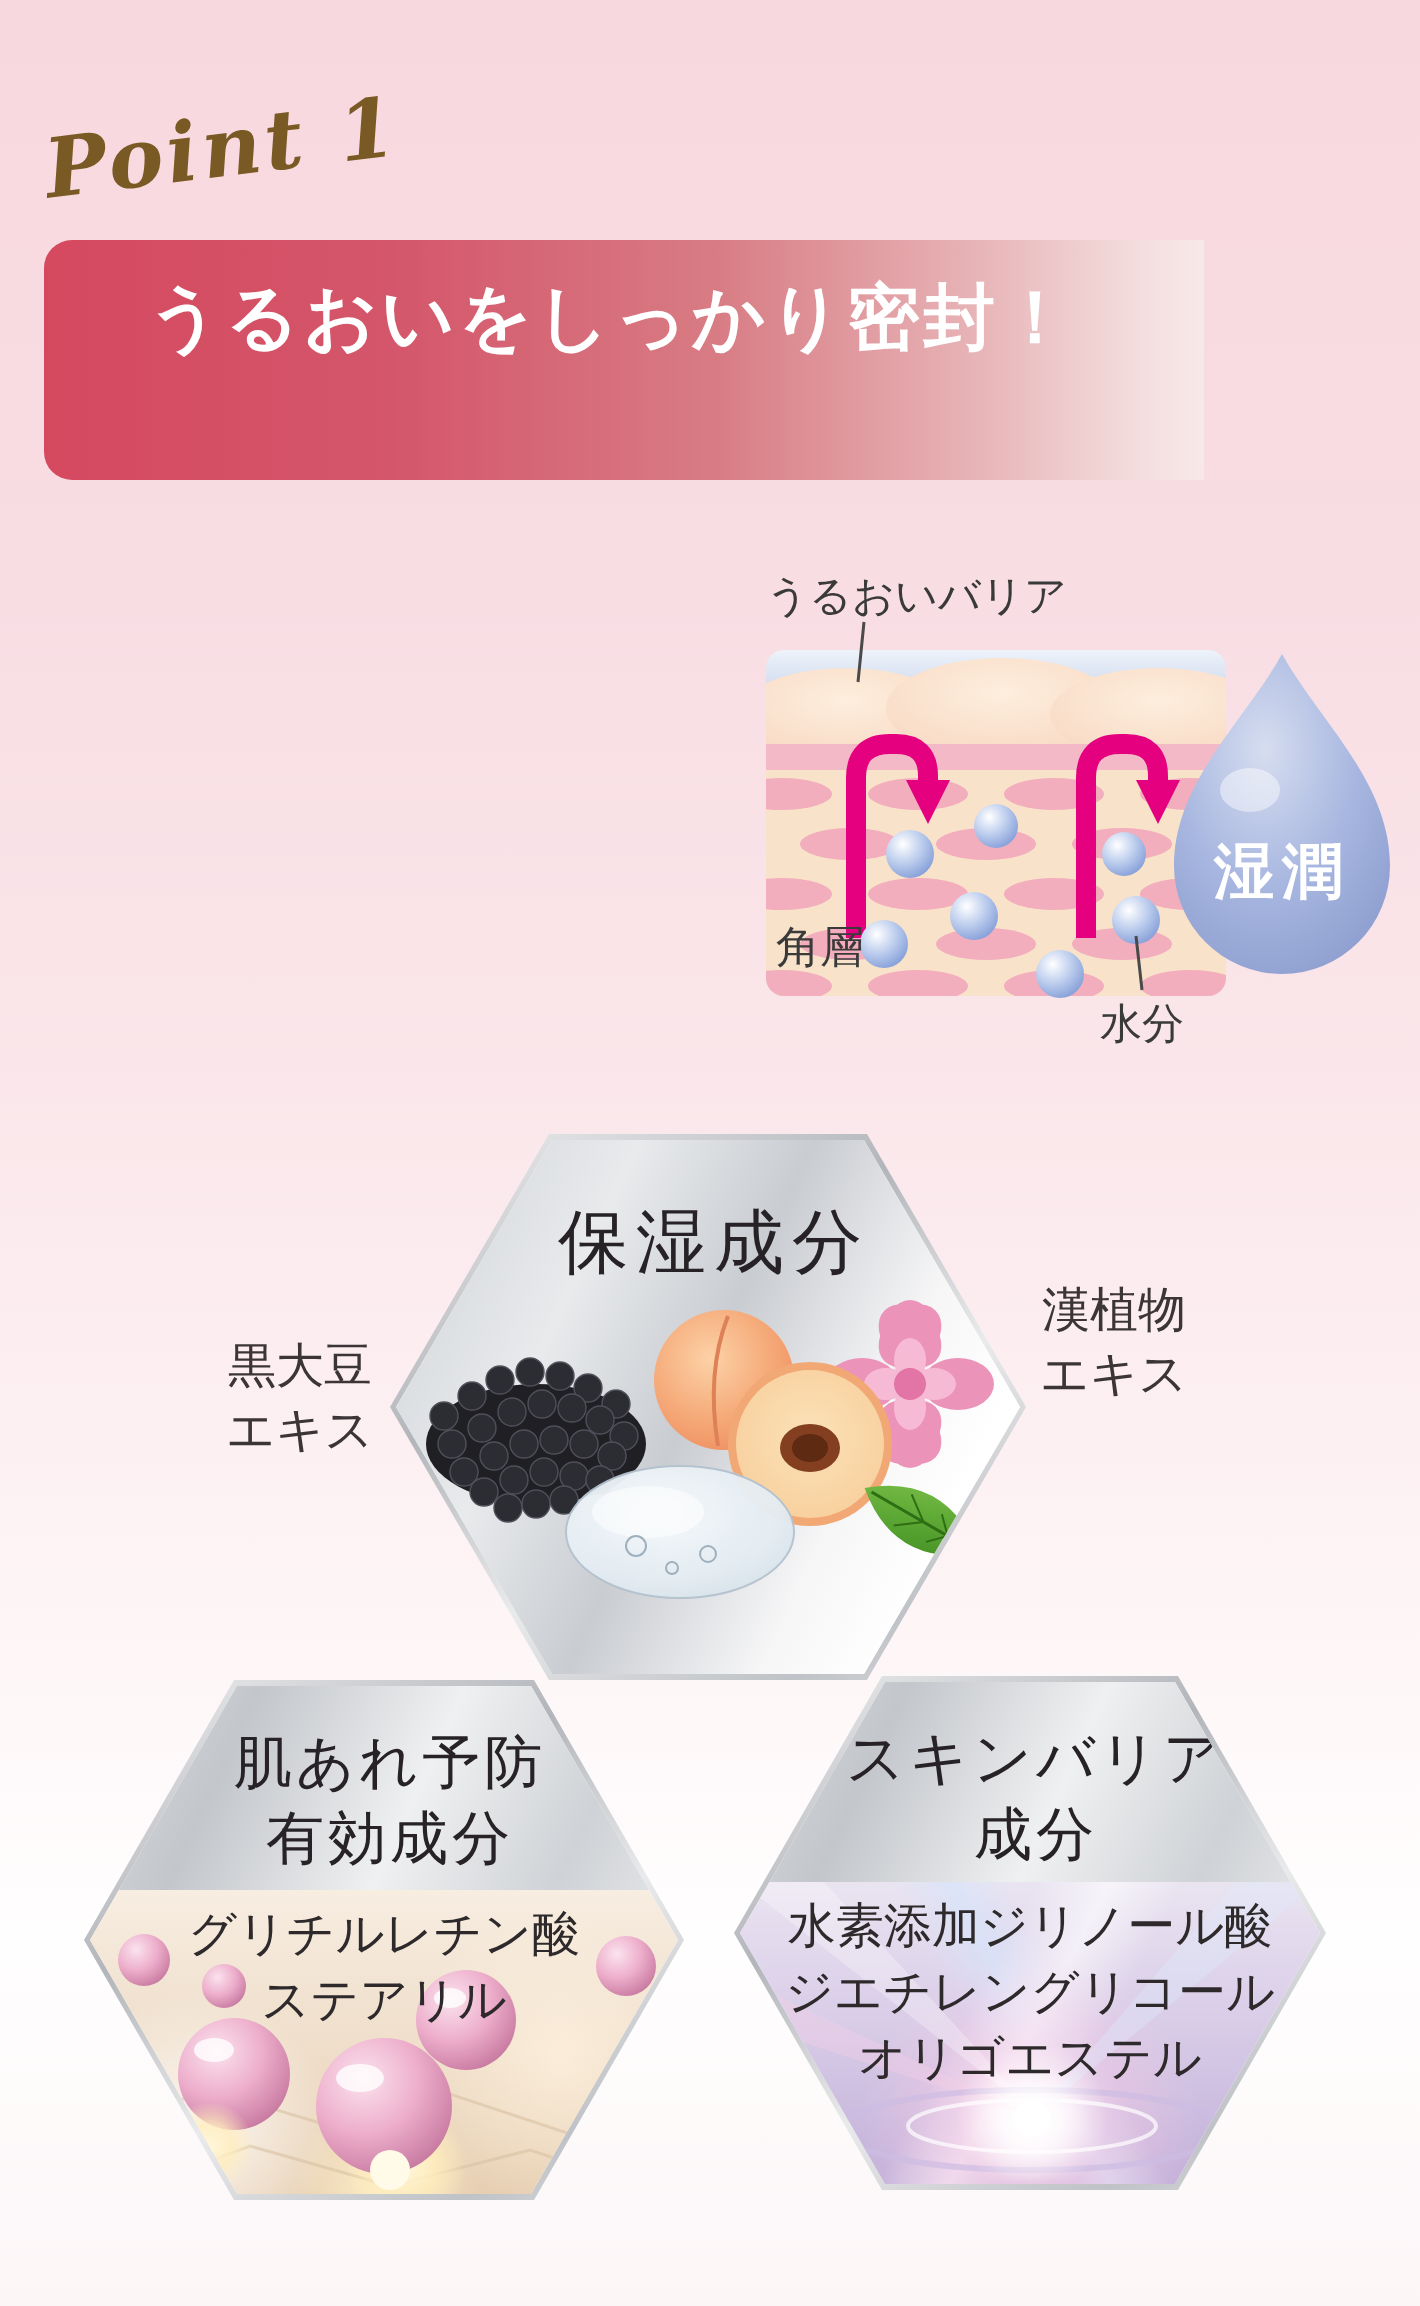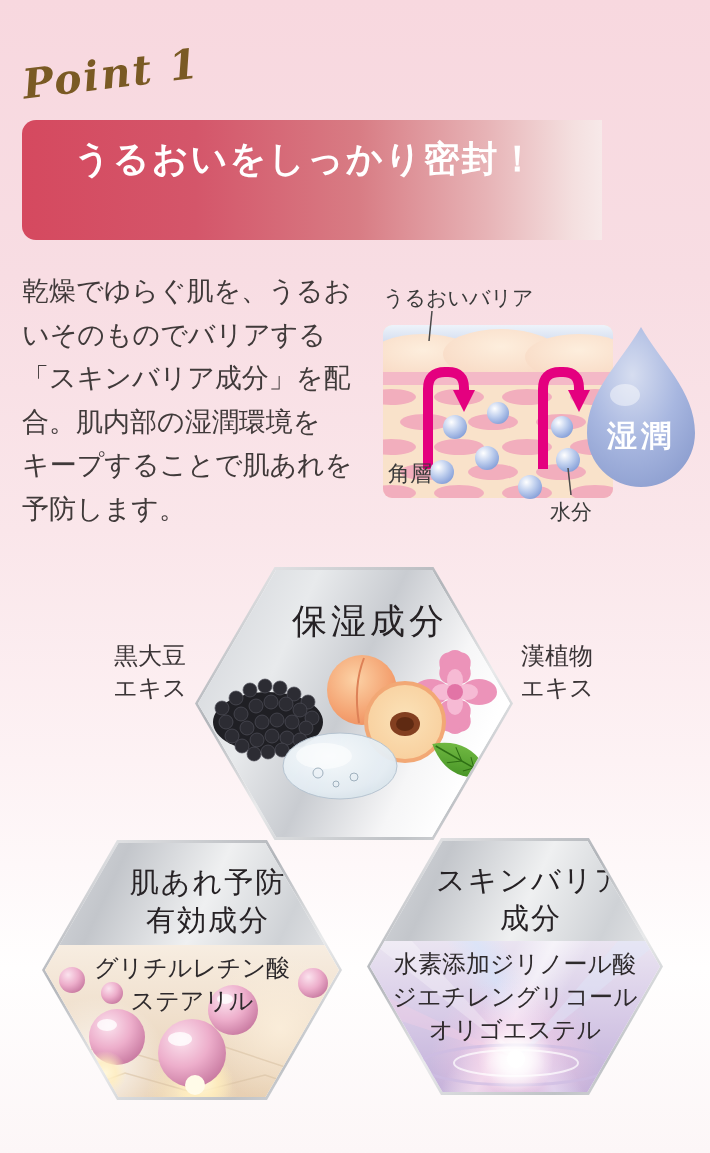--- a/index.html
+++ b/index.html
@@ -47,21 +47,21 @@
   .hex-inner{
     position:absolute;left:3px;top:3px;right:3px;bottom:3px;
     clip-path:polygon(25% 0,75% 0,100% 50%,75% 100%,25% 100%,0 50%);
     overflow:hidden;background:#fff;
   }
   .hex-silver-full{
     position:absolute;inset:0;
     background:linear-gradient(115deg,#cfd2d7 0%,#e8eaec 28%,#c9ccd1 48%,#f6f6f7 70%,#ffffff 84%,#ffffff 100%);
   }
   .hex-title{
-    position:absolute;left:16px;width:100%;text-align:center;
+    position:absolute;left:3px;width:100%;text-align:center;
     font-family:"Liberation Serif","DejaVu Serif",serif;
     color:#262225;letter-spacing:4px;z-index:3;
   }
   .hex-ingredient{
     position:absolute;left:0;width:100%;text-align:center;
     color:#2e2a2c;z-index:3;
   }
   .silver-top{
     position:absolute;left:0;top:0;width:100%;
     background:linear-gradient(115deg,#dadce0 0%,#c3c6cb 25%,#eff0f1 55%,#cfd2d6 82%,#e4e5e7 100%);
@@ -94,26 +94,20 @@
 <div class="page">
 
   <div class="point">Point 1</div>
 
   <div class="banner">
     <div class="lines">
       <div class="line">うるおいをしっかり密封！</div>
     </div>
   </div>
 
-  <div class="intro preline">乾燥でゆらぐ肌を、うるお
-いそのものでバリアする
-「スキンバリア成分」を配
-合。肌内部の湿潤環境を
-キープすることで肌あれを
-予防します。</div>
 
   <svg viewBox="0 0 335 245" style="position:absolute;left:375px;top:283px;width:335px;height:245px;">
     <defs>
       <linearGradient id="gBlue" x1="0" y1="0" x2="0" y2="1">
         <stop offset="0" stop-color="#eef3fa"></stop>
           <stop offset="0.55" stop-color="#c3d0ea"></stop>
           <stop offset="1" stop-color="#8ca2d1"></stop>
       </linearGradient>
       <radialGradient id="gBump" cx="0.5" cy="0.35" r="0.8">
         <stop offset="0" stop-color="#fdeedd"></stop>
@@ -189,21 +183,21 @@
     </g>
     <text x="266" y="163" text-anchor="middle" font-size="30" font-weight="bold" fill="#ffffff" letter-spacing="4">湿潤</text>
 
     <text x="8" y="22" font-size="21" fill="#3a3a3a">うるおいバリア</text>
     <line x1="57" y1="28" x2="54" y2="58" stroke="#4a4a4a" stroke-width="1.5"></line>
     <text x="13" y="198" font-size="22" fill="#3a3a3a">角層</text>
     <line x1="196" y1="212" x2="193" y2="185" stroke="#4a4a4a" stroke-width="1.5"></line>
     <text x="175" y="236" font-size="21" fill="#3a3a3a">水分</text>
   </svg>
 
-  <div class="side-label preline" style="left:90px;top:640px;">黒大豆
+  <div class="side-label preline" style="left:90px;top:668px;">黒大豆
 エキス</div>
   <div class="side-label preline" style="left:497px;top:640px;">漢植物
 エキス</div>
 
   <div class="hex" style="left:195px;top:567px;width:318px;height:273px;">
     <div class="hex-border"></div>
     <div class="hex-inner">
       <div class="hex-silver-full"></div>
       <svg viewBox="0 0 312 267" style="position:absolute;inset:0;width:100%;height:100%;">
         <defs>

